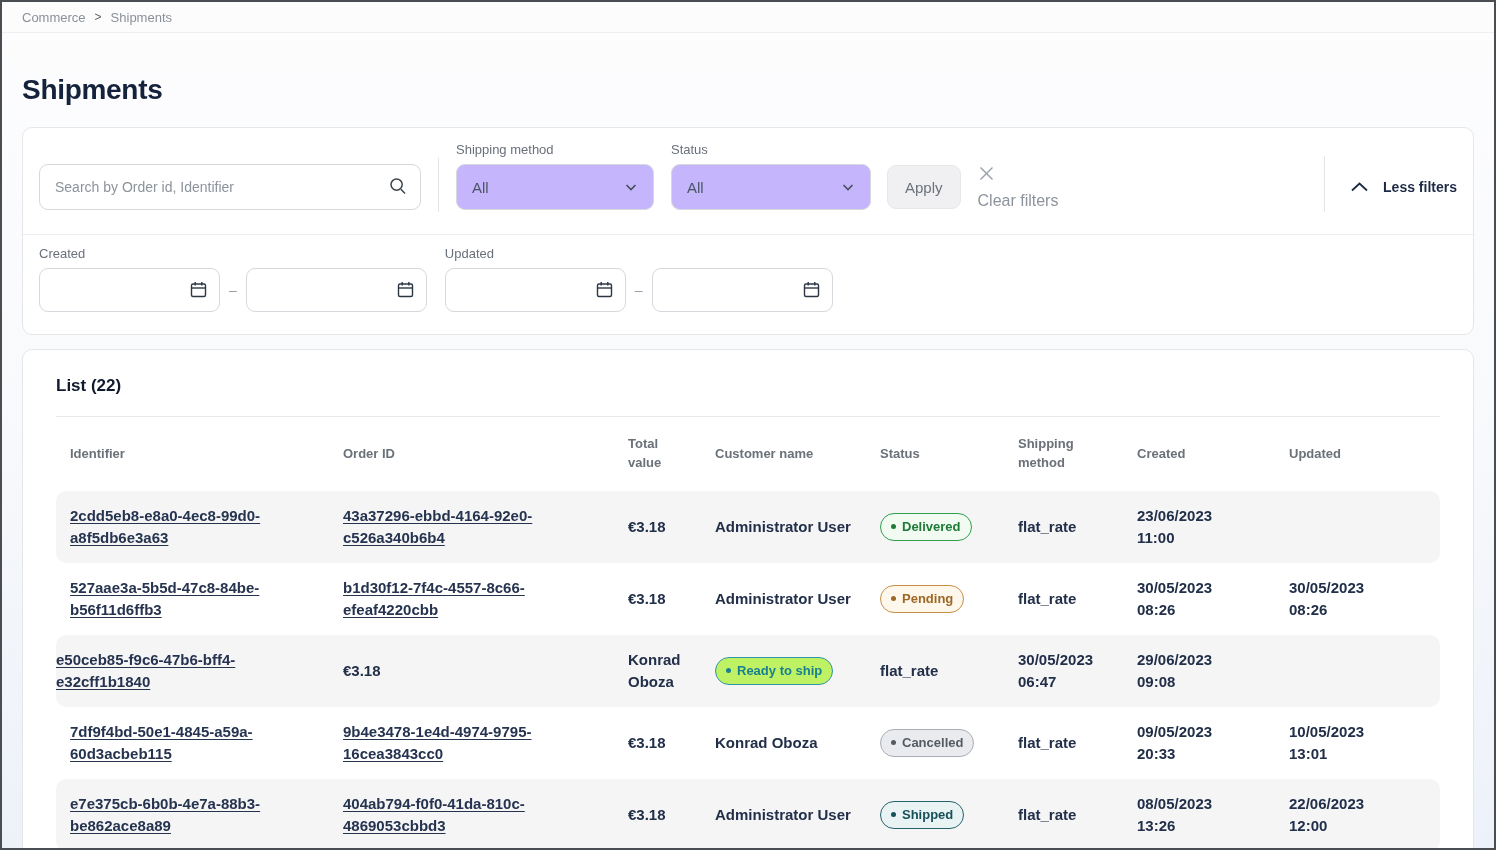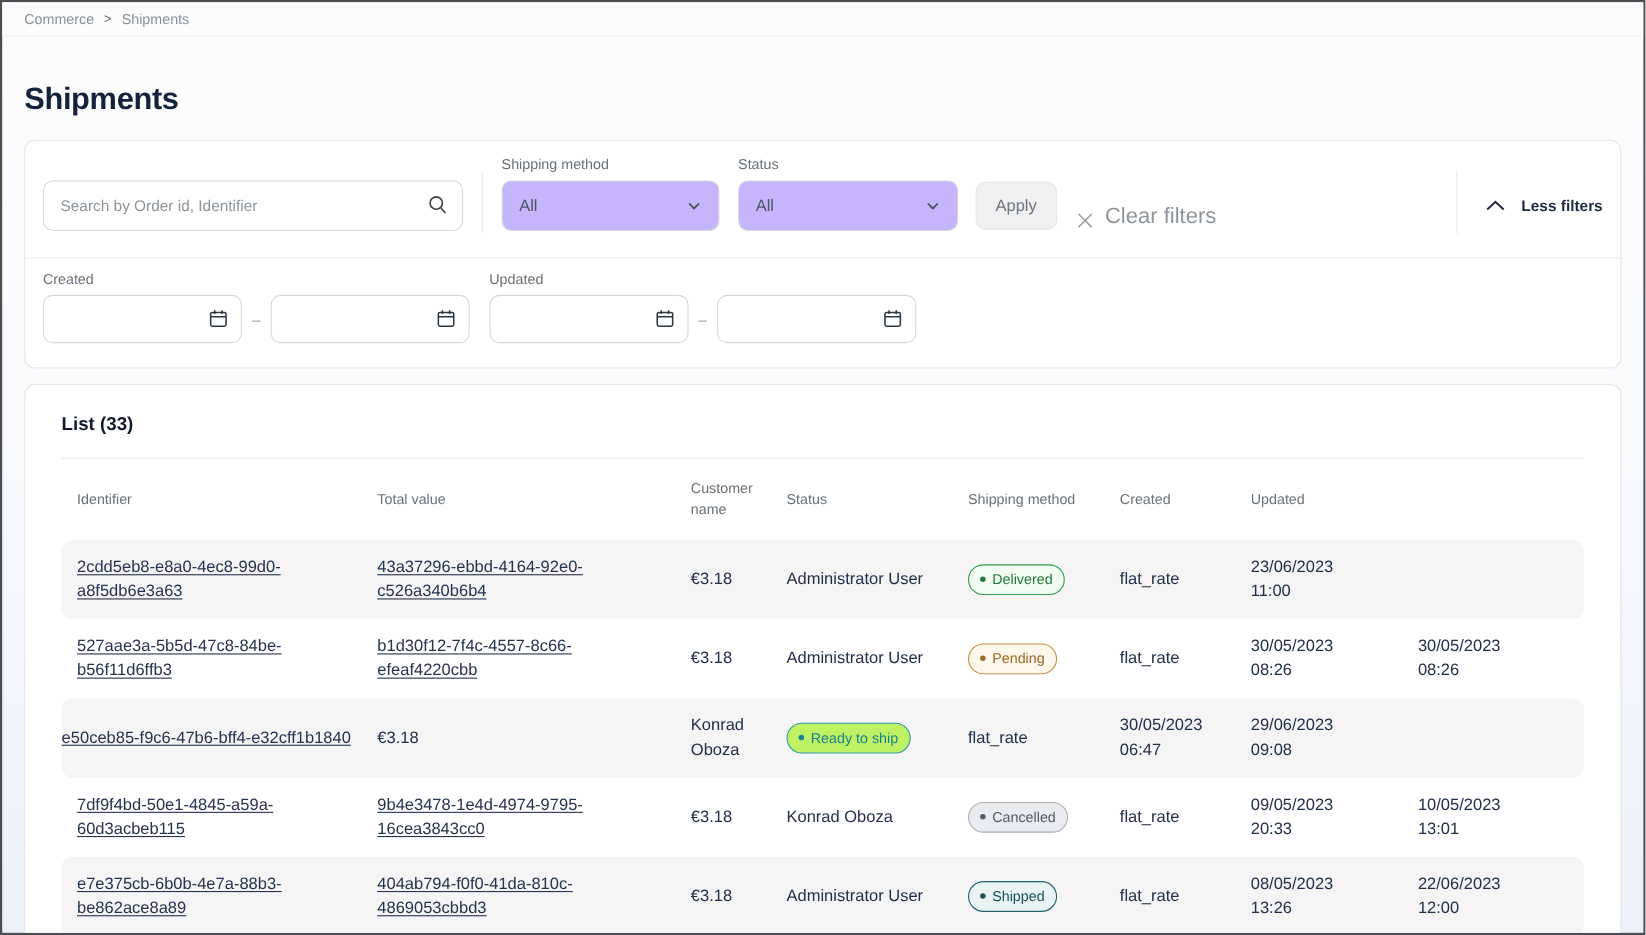--- a/index.html
+++ b/index.html
@@ -58,23 +58,23 @@
     padding: 0 14px 0 15px; font-size: 15px; color: #4b5564; cursor: pointer;
   }
   .w198 { width: 198px; } .w200 { width: 200px; }
 
   .apply-btn {
     height: 44px; padding: 0 17px; margin: 0 0 1px 16px;
     background: #f0f0f2; border: 1px solid #e6e7e9; border-radius: 9px;
     font-size: 15px; color: #6c737c; font-family: inherit; cursor: pointer;
   }
   .clear-btn {
-    display: flex; align-items: flex-end; gap: 10px; height: 44px; margin: 0 0 1px 17px;
-    background: none; border: none; font-size: 20px; color: #8d939c;
-    font-family: inherit; cursor: pointer;
+    display: flex; align-items: flex-start; gap: 10px; height: 44px; margin: 0 0 1px 17px;
+    background: none; border: none; font-size: 16px; color: #8d939c;
+    font-family: inherit; cursor: pointer; flex-direction: column;
   }
   .spacer { flex: 1; }
   .toggle-filters {
     display: flex; align-items: center; gap: 14px; height: 46px; margin-left: 25px;
     background: none; border: none; cursor: pointer;
     font-size: 14px; font-weight: 700; color: #1c2a45; font-family: inherit;
   }
 
   
   .filter-row2 {
@@ -95,20 +95,21 @@
 
   
   .list-card { margin-top: 14px; padding: 25px 33px 30px; height: 600px; }
   .list-title { font-size: 17px; font-weight: 700; color: #10192e; margin: 1px 0 20px; }
   .list-divider { border: none; border-top: 1px solid #e8e9ec; }
 
   .tgrid {
     display: grid;
     grid-template-columns: 287px 285px 87px 165px 138px 119px 152px 1fr;
     align-items: center;
+    font-weight: bold;
   }
   .thead { height: 74px; color: #6a7179; font-size: 13px; line-height: 1.45; }
   .thead > div { padding-right: 24px; }
   .trow { height: 72px; font-size: 15px; color: #222f49; line-height: 1.5; border-radius: 10px; }
   .trow.stripe { background: #f5f5f6; }
   .cell { padding-right: 24px; }
   .c-first { padding-left: 14px; }
   .c-cust { padding-right: 20px; }
   .c-date { padding-right: 46px; }
   .id-link { color: #25334f; text-decoration: underline; text-underline-offset: 2px; cursor: pointer; word-break: normal; overflow-wrap: break-word; }
@@ -255,25 +256,26 @@
                   <line x1="13.8" y1="3" x2="13.8" y2="6.5"></line>
               </svg>
             </span>
           </div>
         </div>
       </div>
     </div>
   </section>
 
   <section class="card list-card">
-    <h2 class="list-title">List (33)</h2>
+    <h2 class="list-title">List (22)</h2>
     <hr class="list-divider">
 
     <div class="tgrid thead">
       <div class="c-first">Identifier</div>
+      <div>Order ID</div>
       <div>Total value</div>
       <div class="c-cust">Customer name</div>
       <div>Status</div>
       <div>Shipping method</div>
       <div class="c-date">Created</div>
       <div class="c-date">Updated</div>
     </div>
 
     <div class="tgrid trow stripe">
       <div class="cell c-first"><a class="id-link">2cdd5eb8-e8a0-4ec8-99d0-a8f5db6e3a63</a></div>

